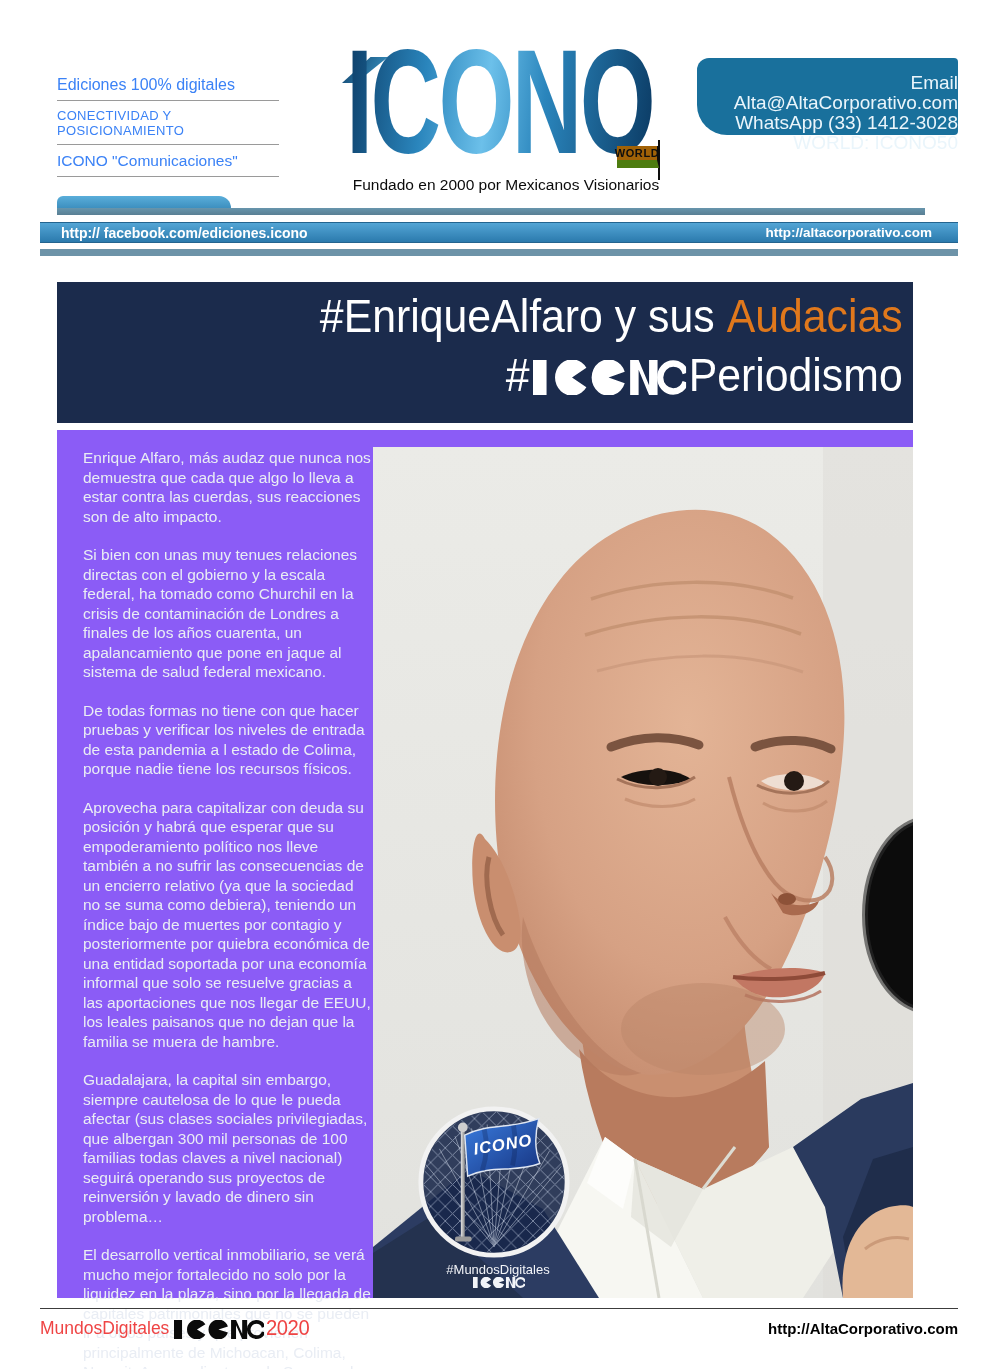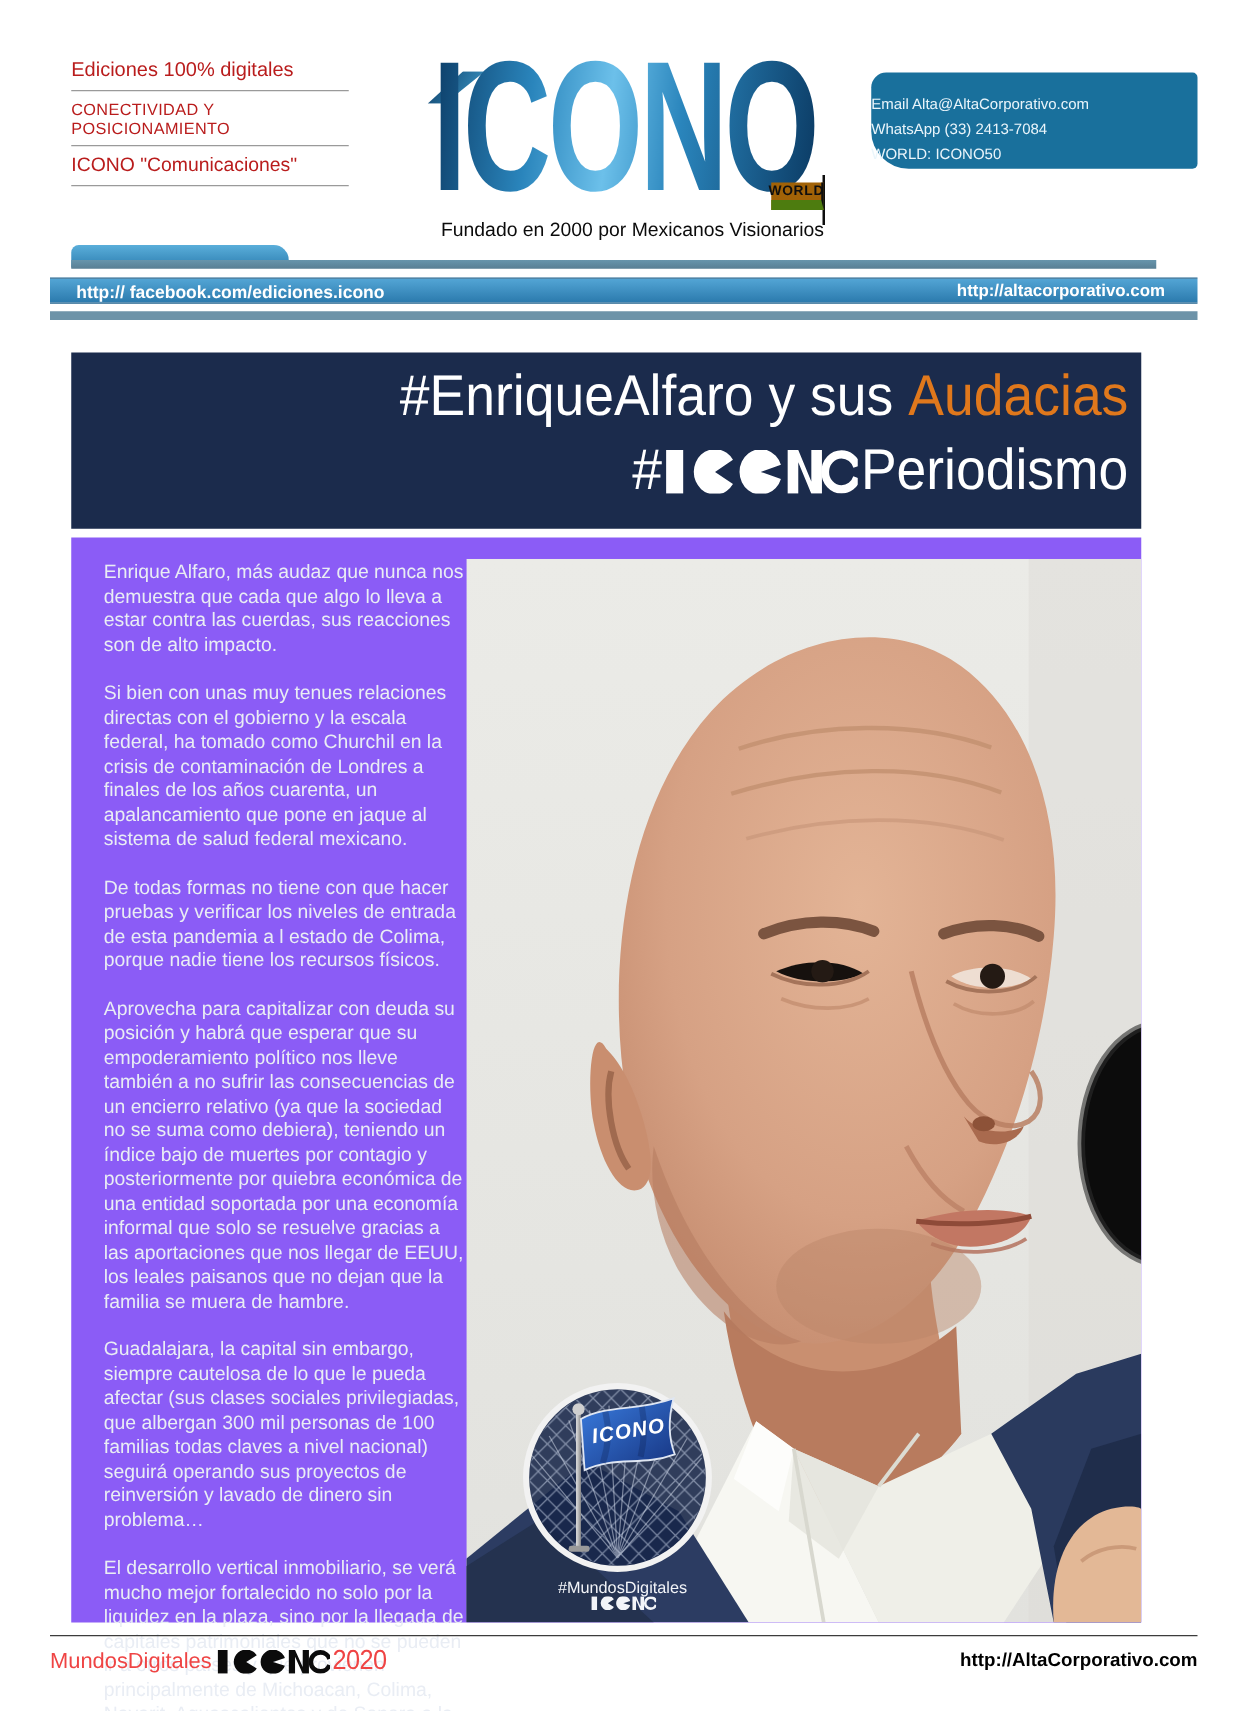--- a/index.html
+++ b/index.html
@@ -3,21 +3,21 @@
 <meta charset="utf-8">
 <style>
   * { margin:0; padding:0; box-sizing:border-box; }
   html,body { background:#fff; }
   body { font-family:"Liberation Sans", sans-serif; }
   #page { position:relative; width:1000px; height:1369px; background:#fff; overflow:hidden; margin:0 auto; }
 
   .sr { position:absolute; width:1px; height:1px; overflow:hidden; clip-path:inset(50%); white-space:nowrap; }
 
   
-  .hdr-left { position:absolute; left:57px; top:48px; width:222px; color:#b91c1c; }
+  .hdr-left { position:absolute; left:57px; top:76px; width:222px; color:#3b82f6; }
   .hdr-left .l { border-bottom:1px solid #9a9a9a; padding-bottom:6px; margin-bottom:7px; }
   .hdr-left .l1 { font-size:16px; }
   .hdr-left .l2 { font-size:13px; letter-spacing:.3px; }
   .hdr-left .l3 { font-size:15.5px; }
 
   
   .logo-wrap { position:absolute; left:340px; top:40px; width:340px; height:140px; }
   .logo-text {
     position:absolute; left:6px; top:0; font-size:148px; line-height:124px; font-weight:bold;
     letter-spacing:-4px; transform:scaleX(.66); transform-origin:0 50%;
@@ -31,21 +31,21 @@
   .world-badge { position:absolute; left:277px; top:106px; width:42px; height:22px; background:#a16207;
     border-right:2px solid #0e0e0e; border-bottom:8px solid #4d7c0f;
     font-size:11px; font-weight:800; letter-spacing:.6px; color:#0e0e0e;
     display:flex; align-items:center; justify-content:center; }
   .tagline { position:absolute; left:330px; top:176px; width:352px; text-align:center;
     font-size:15.5px; color:#0b0b0b; }
 
   
   .contact { position:absolute; left:697px; top:58px; width:261px; height:77px;
     background:#19709c; border-radius:12px 4px 4px 30px;
-    color:#eaf5fb; font-size:12px; line-height:20px; text-align:left; padding-top:15px; }
+    color:#eaf5fb; font-size:19px; line-height:20px; text-align:right; padding-top:15px; }
 
   
   .tab { position:absolute; left:57px; top:196px; width:174px; height:18px;
     background:linear-gradient(180deg,#5aaeda,#2f80b2); border-radius:6px 12px 0 0; }
   .strip-top { position:absolute; left:57px; top:208px; width:868px; height:7px;
     background:linear-gradient(180deg,#6795ac,#597f94); }
   .urlbar { position:absolute; left:40px; top:222px; width:918px; height:21px;
     background:linear-gradient(180deg,#53a5d5 0%,#2b7aad 100%);
     border-top:1px solid #23648f; border-bottom:1px solid #23648f;
     display:flex; align-items:center; justify-content:space-between;
@@ -114,21 +114,21 @@
   <div class="logo-wrap">
     <div class="logo-accent"></div>
     <div class="logo-text">ICONO</div>
     <div class="logo-vline"></div>
     <div class="world-badge">WORLD</div>
   </div>
   <div class="tagline">Fundado en 2000 por Mexicanos Visionarios</div>
 
   <div class="contact">
     <div>Email Alta@AltaCorporativo.com</div>
-    <div>WhatsApp (33) 2413-7084</div>
+    <div>WhatsApp (33) 1412-3028</div>
     <div>WORLD: ICONO50</div>
   </div>
 
   <div class="tab"></div>
   <div class="strip-top"></div>
   <div class="urlbar">
     <span class="fb">http:// facebook.com/ediciones.icono</span>
     <span class="corp">http://altacorporativo.com</span>
   </div>
   <div class="strip-bottom"></div>

